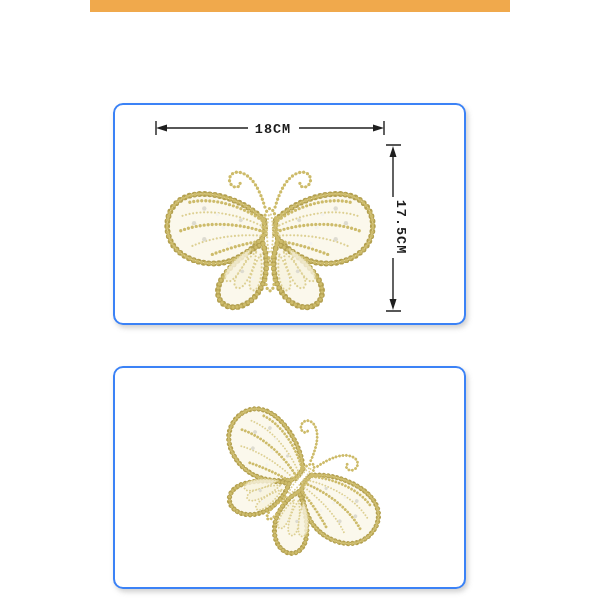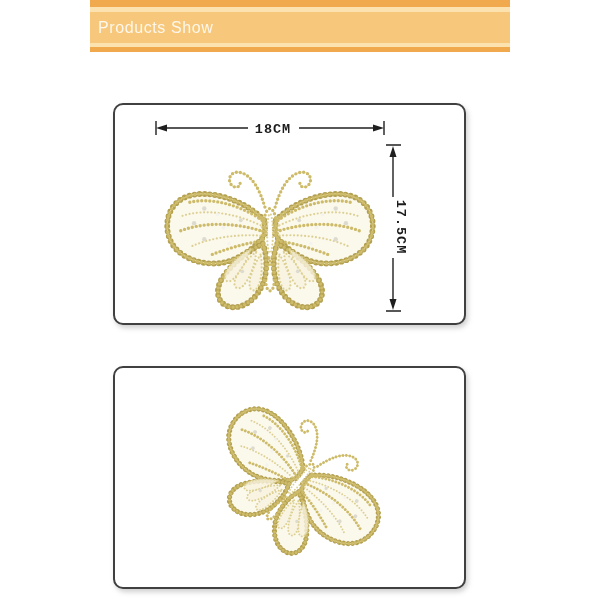--- a/index.html
+++ b/index.html
@@ -25,21 +25,21 @@
   }
   .banner .band span {
     color:#fdf7ec; font-size:16px; letter-spacing:0.6px;
     font-family:"Liberation Sans", sans-serif;
   }
 
   
   .photo-card {
     position:absolute; left:113px; width:353px;
     background:#ffffff;
-    border:2px solid #404040;
+    border:2px solid #3b82f6;
     border-radius:10px;
     box-shadow:2px 3px 5px rgba(120,120,120,0.35);
     overflow:hidden;
   }
   .photo-card.first  { top:103px; height:222px; }
   .photo-card.second { top:366px; height:223px; }
   .photo-card svg { display:block; }
 
   
   .bead-outer { fill:none; stroke:#b3a050; stroke-width:8;   stroke-dasharray:0 7;   stroke-linecap:round; }
@@ -111,23 +111,20 @@
         <ellipse class="bead" cx="160" cy="138" rx="10" ry="34"></ellipse>
         <ellipse class="bead-lite" cx="160" cy="138" rx="4" ry="27"></ellipse>
         <path class="bead" d="M160 176 C154 188 152 203 156 213 C158 218 162 218 164 213 C168 203 166 188 160 176"></path>
       </g>
     </g>
   </defs>
 </svg>
 
 <header class="banner">
   <div class="stripe top"></div>
-  <div class="band">
-    <span>Products Show</span>
-  </div>
   <div class="stripe bottom"></div>
 </header>
 
 <div class="photo-card first">
   <svg width="349" height="218" viewBox="0 0 349 218">
     <use href="#butterfly" transform="translate(155,124) scale(0.73) translate(-160,-132)"></use>
 
     <g class="dim">
       <line x1="41" y1="16" x2="41" y2="30"></line>
       <line x1="269" y1="16" x2="269" y2="30"></line>

